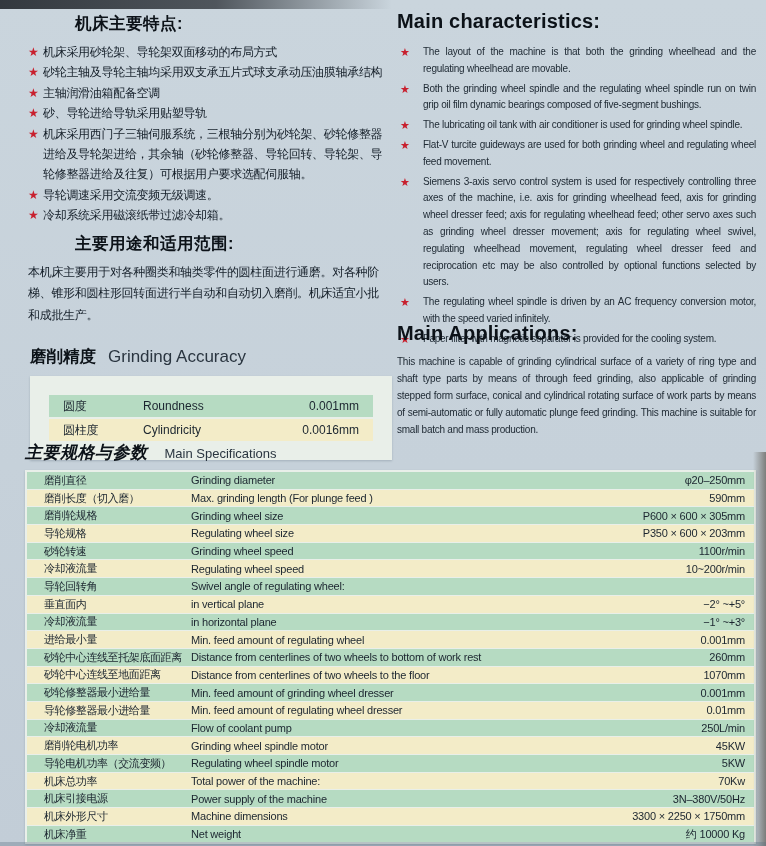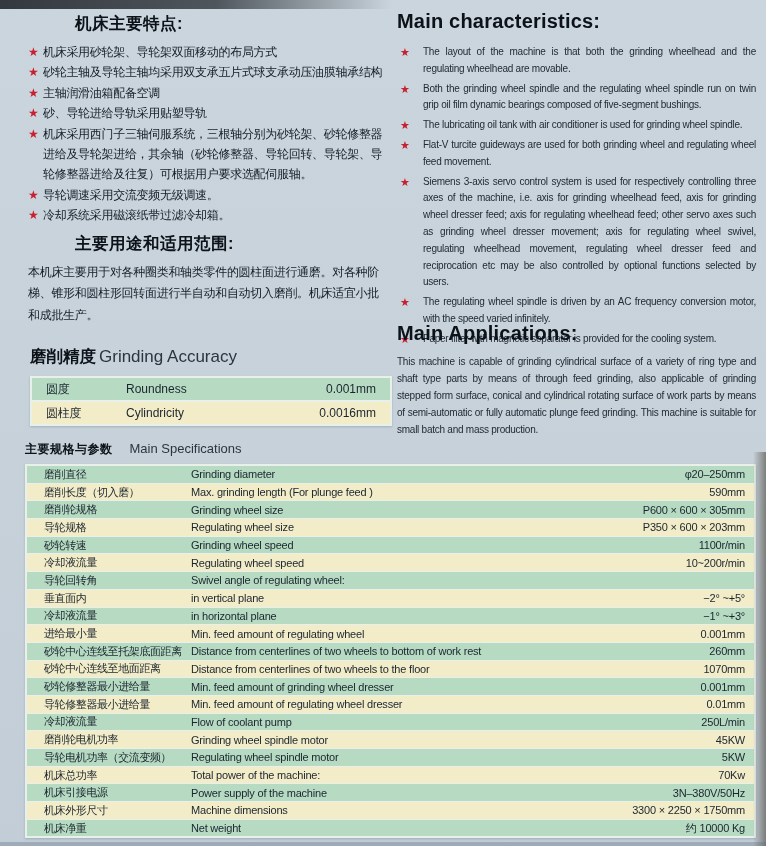--- a/index.html
+++ b/index.html
@@ -34,45 +34,45 @@
   .cn-body { margin:0; font-size:12px; line-height:21.6px; letter-spacing:-.3px; color:#141e28; }
 
   
   .chars-en { position:absolute; left:397px; top:10px; width:359px; }
   .chars-en .en-h { margin-bottom:11px; }
   .star-list-en .star-item { display:flex; gap:11px; font-size:10px; line-height:16.8px;
                              letter-spacing:-.25px; text-align:justify; margin-bottom:3px; color:#212c36; }
   .star-list-en .star { flex:none; width:12px; padding-left:3px; color:#c8202e; font-size:11px; line-height:16px; }
 
   
-  .sec-head { display:flex; align-items:baseline; gap:3px; margin-bottom:8px; }
+  .sec-head { display:flex; align-items:baseline; gap:12px; margin-bottom:8px; }
   .sec-head .cn { font-weight:bold; color:#0c1218; }
   .sec-head .en { color:#2a3540; }
 
   
   .accuracy { position:absolute; left:30px; top:327px; width:362px; }
   .accuracy .cn { font-size:16.5px; }
   .accuracy .en { font-size:17px;margin-top:20px; }
-  .acc-table { background:#e9efe9; padding:2px; box-shadow:0 1px 2px rgba(60,80,95,.25); }
+  .acc-table { background:#e9efe9; padding:19px; box-shadow:0 1px 2px rgba(60,80,95,.25); }
   .acc-table > div { display:flex; align-items:center; height:22px; font-size:12px; color:#1b252f; }
   .acc-table > div + div { margin-top:2px; }
   .acc-table > div:nth-of-type(odd)  { background:#b6dbc2; }
   .acc-table > div:nth-of-type(even) { background:#f3ecc8; }
   .acc-table .c1 { flex:none; width:80px; padding-left:14px; letter-spacing:-.3px; }
   .acc-table .c2 { flex:1; }
   .acc-table .c3 { padding-right:14px; }
 
   
   .apps-en { position:absolute; left:397px; top:322px; width:359px; }
   .apps-en .en-h { margin-bottom:9px; }
   .apps-en p { margin:0; font-size:10px; line-height:16.9px; letter-spacing:-.25px; text-align:justify; color:#212c36; }
 
   
   .specs { position:absolute; left:25px; top:441px; width:731px; }
-  .specs .cn { font-size:12px; letter-spacing:.5px; }
+  .specs .cn { font-size:17px; letter-spacing:.5px;font-style:italic; }
   .specs .en { font-size:13px; }
   .specs .sec-head { margin-bottom:6px; gap:17px; }
   .spec-table { background:#e9efe9; padding:2px; box-shadow:0 1px 2px rgba(60,80,95,.25); }
   .spec-table > div { display:flex; align-items:center; height:16.7px; font-size:11px; color:#1b252f; }
   .spec-table > div + div { margin-top:1px; }
   .spec-table > div:nth-of-type(odd)  { background:#b6dbc2; }
   .spec-table > div:nth-of-type(even) { background:#f3ecc8; }
   .spec-table .c1 { flex:none; width:147px; padding-left:17px; letter-spacing:-.4px; }
   .spec-table .c2 { flex:1; letter-spacing:-.2px; }
   .spec-table .c3 { padding-right:9px; letter-spacing:-.2px; white-space:nowrap; }

